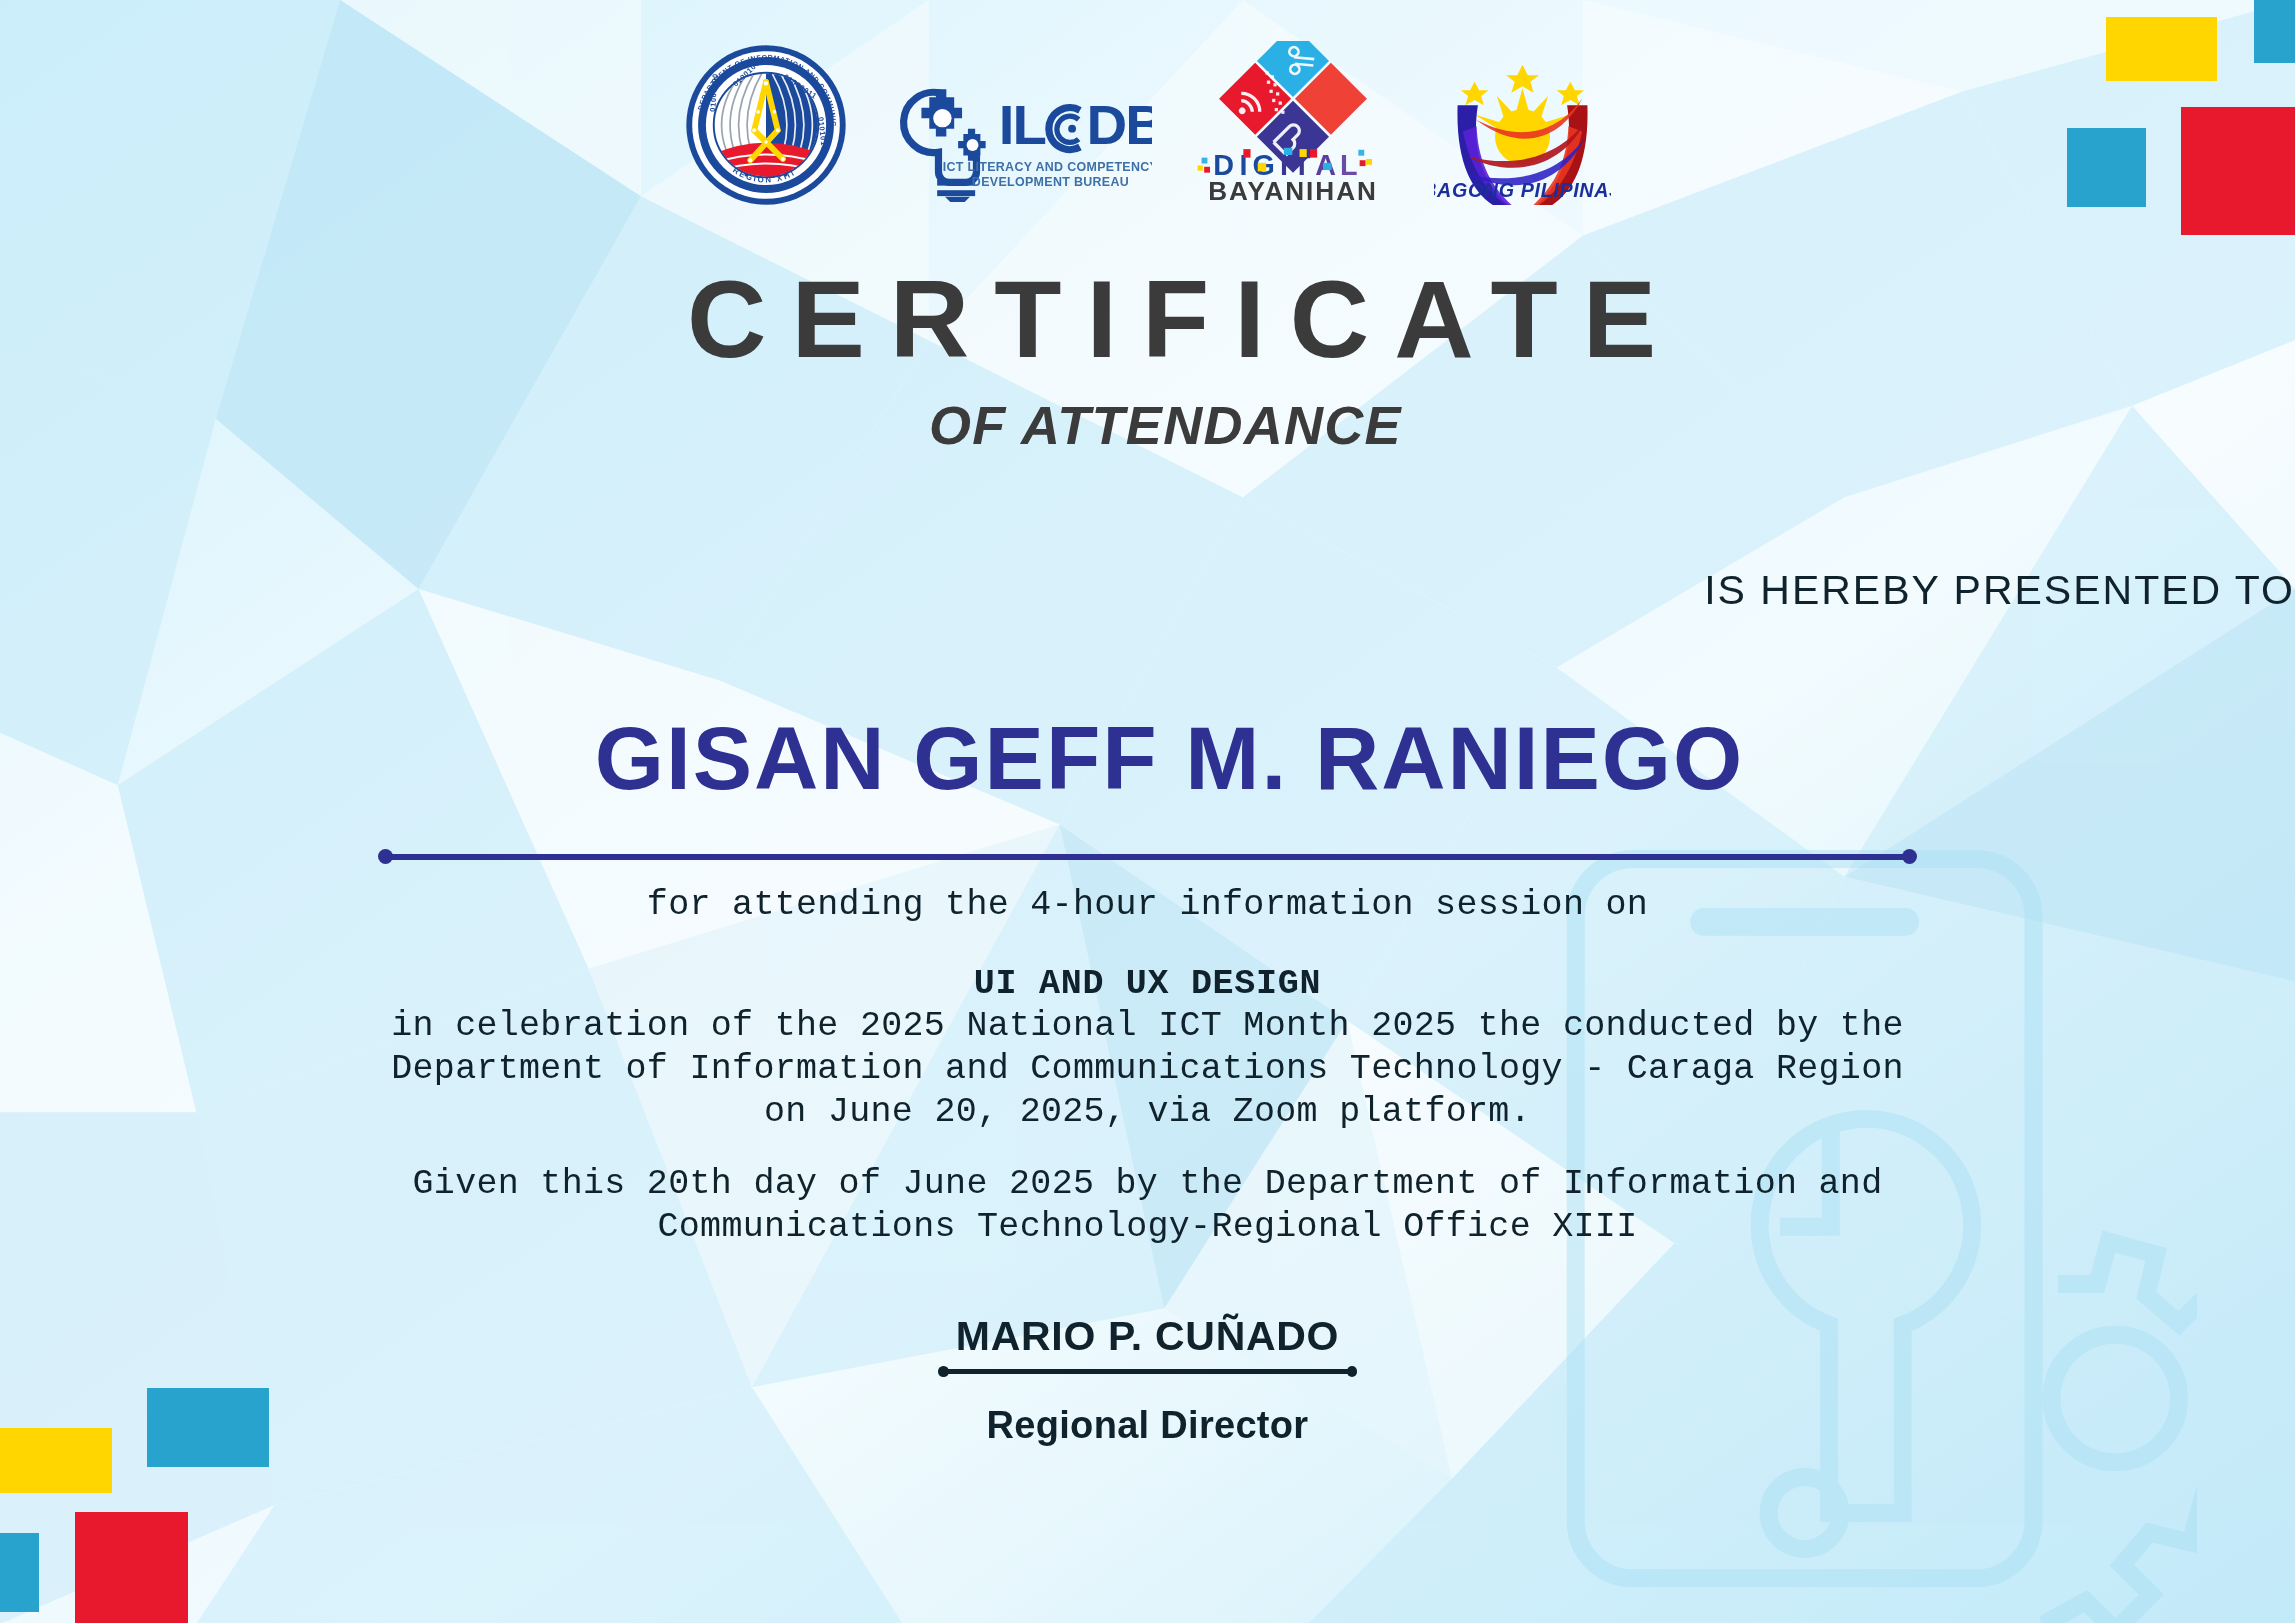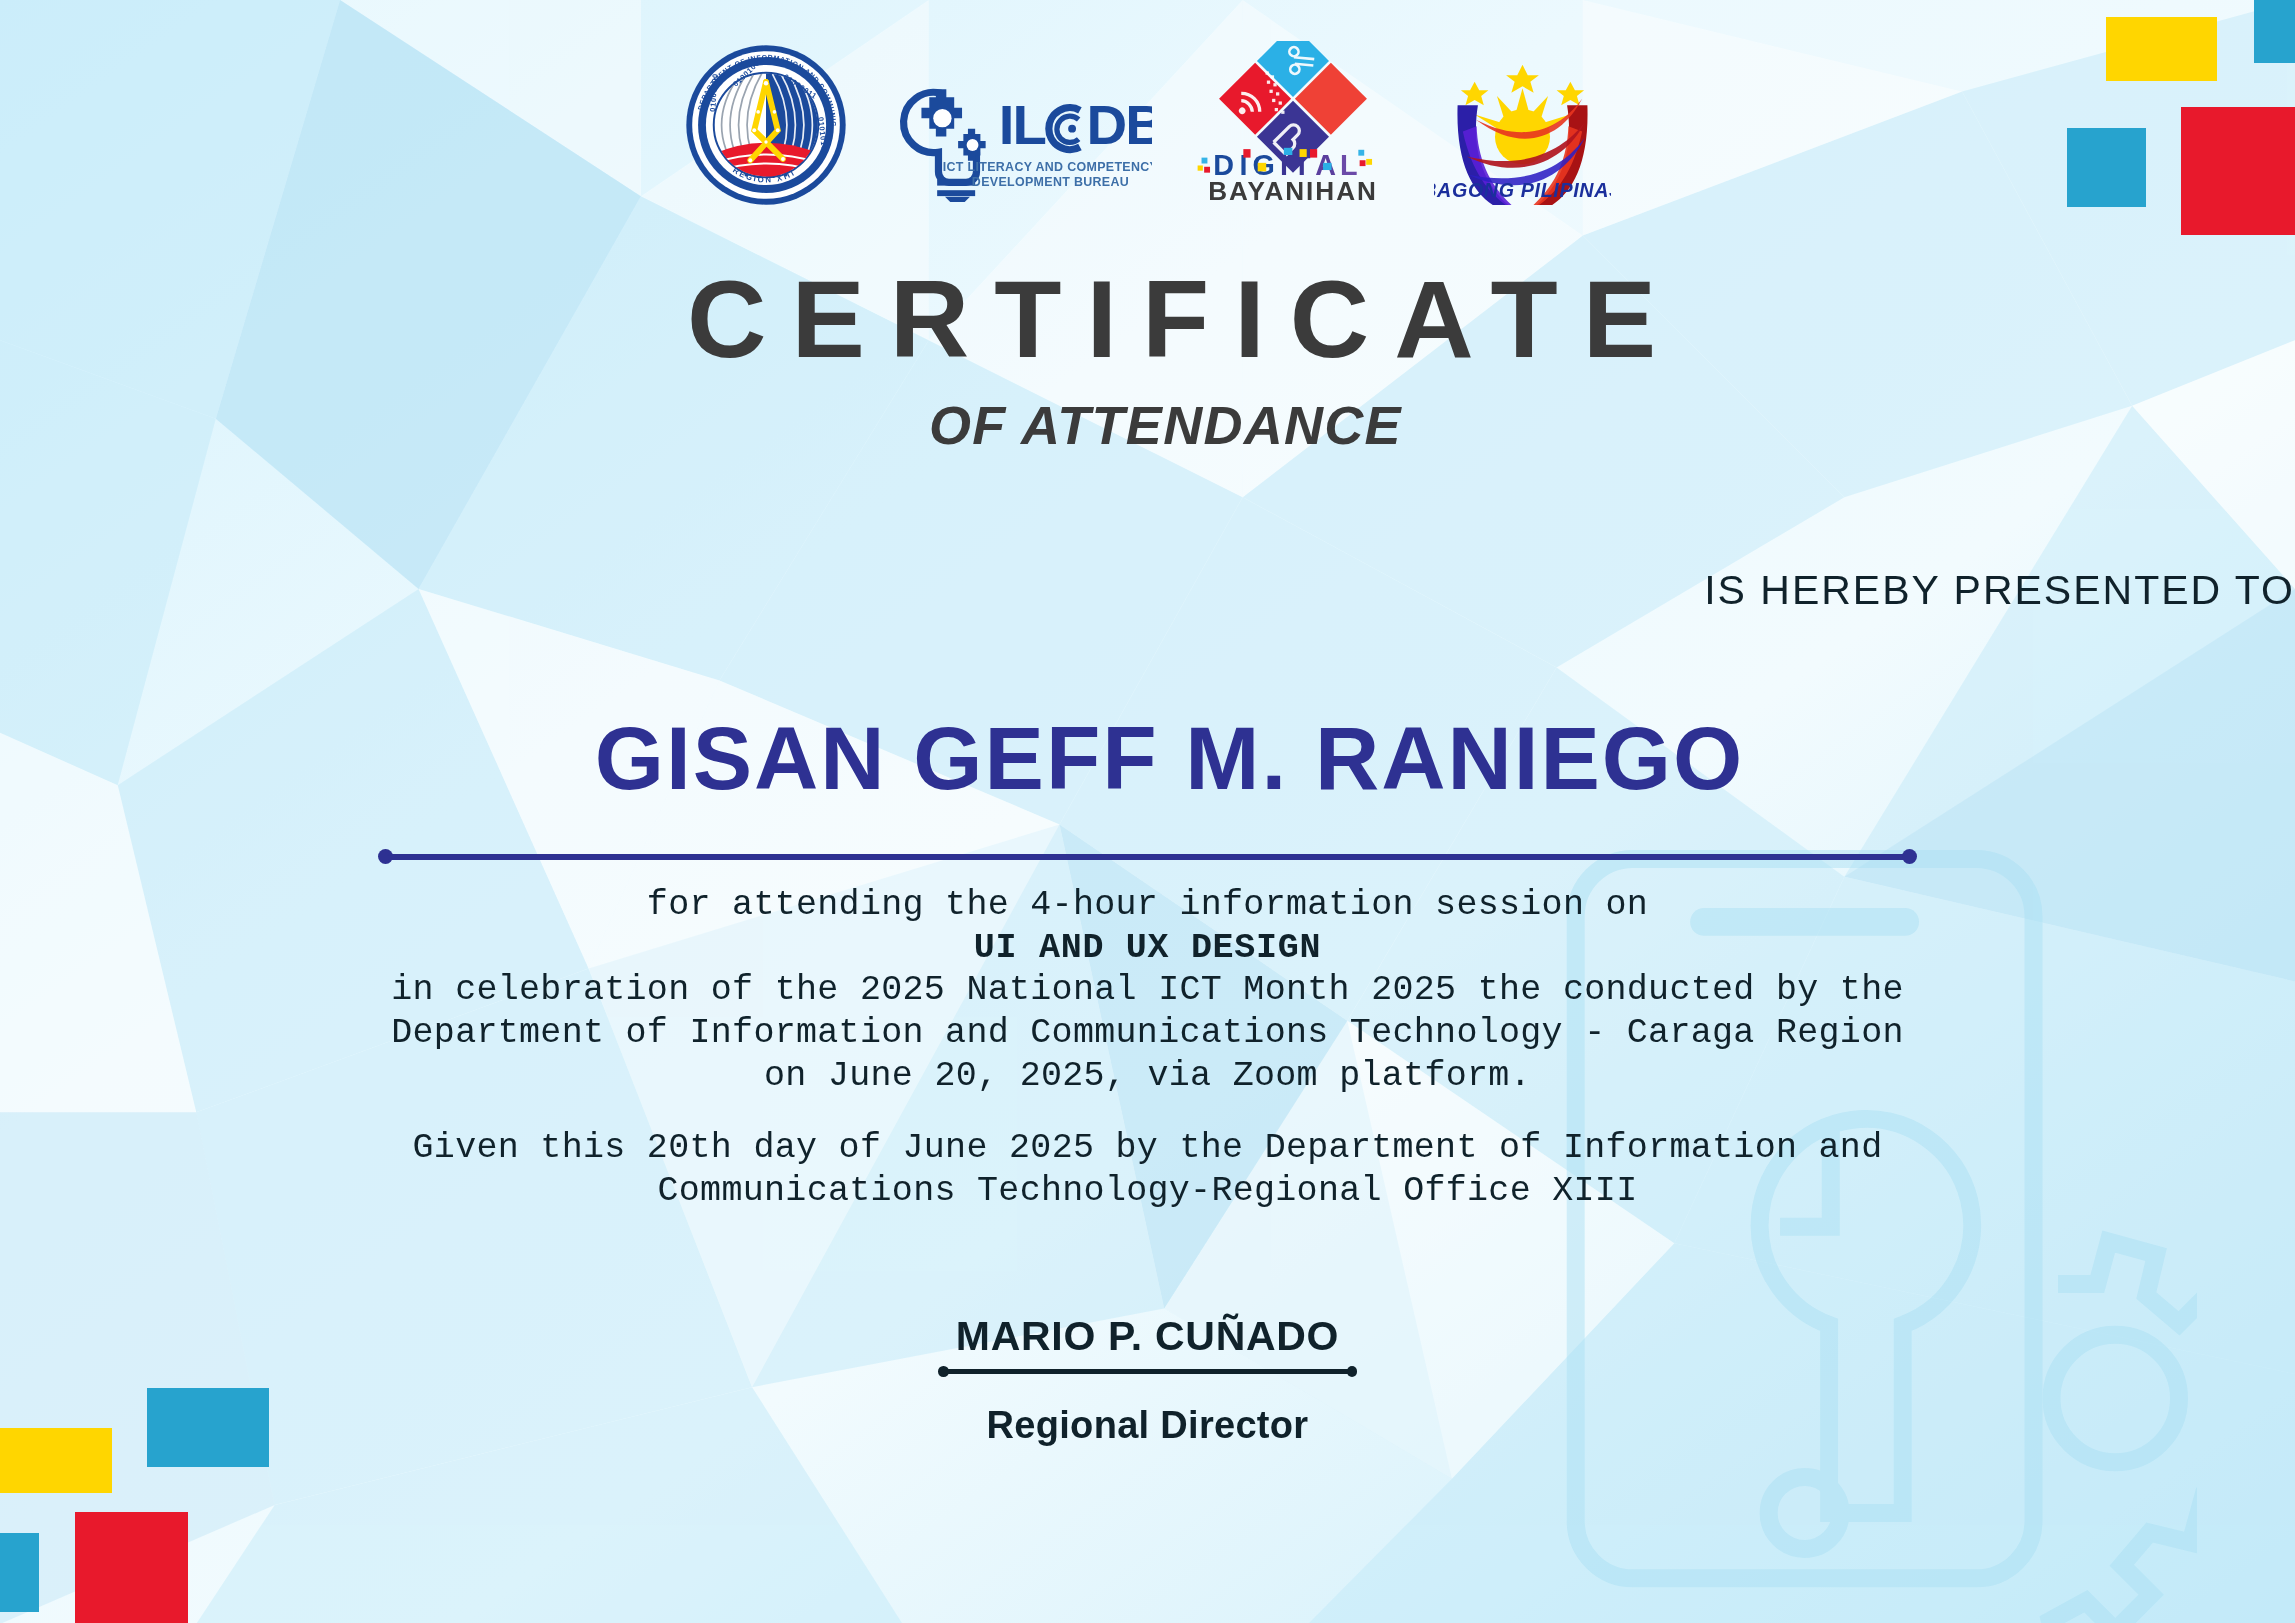--- a/index.html
+++ b/index.html
@@ -64,21 +64,21 @@
     position:absolute; top:-3.3px; width:15.7px; height:15.7px;
     background:#2e3192; border-radius:50%;
   }
   .divider .dot.l { left:-1.3px; }
   .divider .dot.r { right:-1.3px; }
 
   .body-text {
     position:absolute; top:884px; left:0; right:0; text-align:center;
     color:#10222b; font-size:35px; line-height:1.22; letter-spacing:0.3px;font-family:Liberation Mono, monospace;
   }
-  .body-text .strong { font-weight:bold; letter-spacing:0.7px; }
+  .body-text .strong { font-weight:bold; letter-spacing:0.7px;margin-top:36px; }
   .body-text .gap { display:block; height:30px; }
 
   
   .sig-block {
     position:absolute; top:1340px; left:0; right:0;
     display:flex; flex-direction:column; align-items:center;
   }
   .sig-row { position:relative; width:563px; height:105px; }
   .sig-mark { position:absolute; left:6.5px; top:-5.2px; width:255px; height:98px; }
   .sig-dsig {

